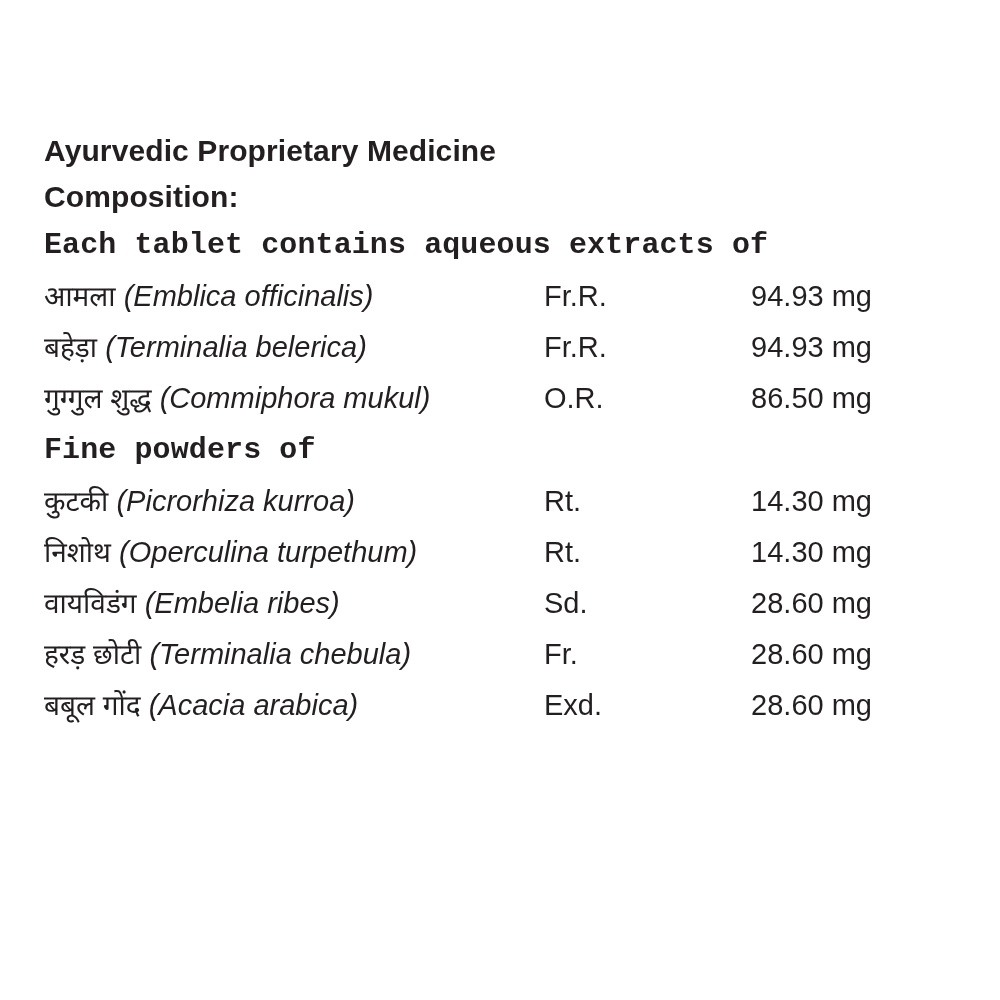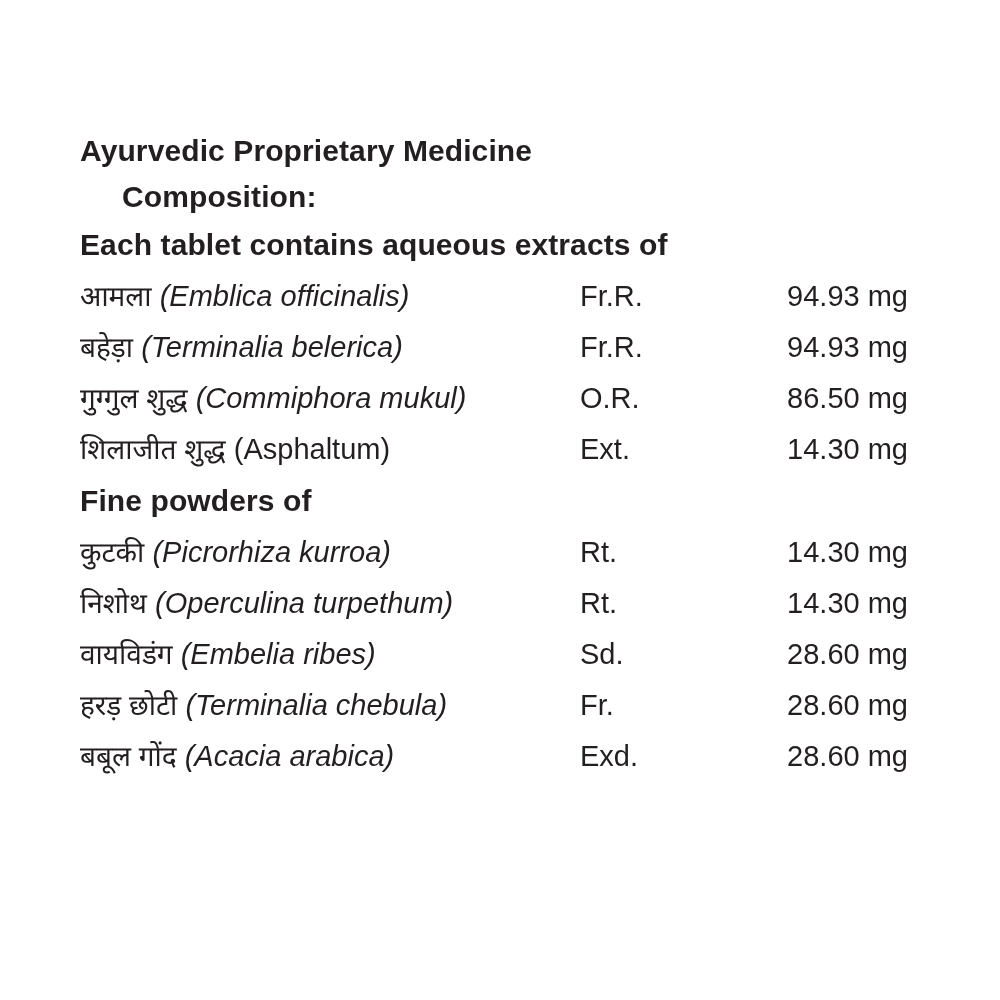--- a/index.html
+++ b/index.html
@@ -14,39 +14,39 @@
     color: #231f20;
   }
   .label-panel {
     position: absolute;
     left: 0;
     top: 0;
     width: 924px;
     height: 1000px;
     background: #ffffff;
     box-sizing: border-box;
-    padding: 128px 80px 0 80px;
+    padding: 128px 80px 0 44px;
   }
   .heading {
     font-size: 30px;
     font-weight: bold;
     line-height: 46px;
     letter-spacing: 0.1px;
     white-space: nowrap;
   }
   .heading.tight {
     line-height: 45px;
-    margin-left: 42px;
   }
   .section-head {
     font-size: 30px;
     font-weight: bold;
     line-height: 52px;
     letter-spacing: 0.1px;
     white-space: nowrap;
+    font-family: Liberation Mono, monospace;
   }
   .ing-table {
     width: 820px;
     border-collapse: collapse;
     table-layout: fixed;
   }
   .ing-table tr {
     height: 50px;
   }
   .ing-table td {
@@ -100,25 +100,20 @@
       <tr>
         <td class="col-name"><span class="hindi">बहेड़ा</span> <span class="latin-italic">(Terminalia belerica)</span></td>
         <td class="col-part">Fr.R.</td>
         <td class="col-qty">94.93 mg</td>
       </tr>
       <tr>
         <td class="col-name"><span class="hindi">गुग्गुल शुद्ध</span> <span class="latin-italic">(Commiphora mukul)</span></td>
         <td class="col-part">O.R.</td>
         <td class="col-qty">86.50 mg</td>
       </tr>
-      <tr>
-        <td class="col-name"><span class="hindi">शिलाजीत शुद्ध</span> <span class="latin-plain">(Asphaltum)</span></td>
-        <td class="col-part">Ext.</td>
-        <td class="col-qty">14.30 mg</td>
-      </tr>
     </tbody>
   </table>
 
   <div class="section-head">Fine powders of</div>
 
   <table class="ing-table">
     <tbody>
       <tr>
         <td class="col-name"><span class="hindi">कुटकी</span> <span class="latin-italic">(Picrorhiza kurroa)</span></td>
         <td class="col-part">Rt.</td>

